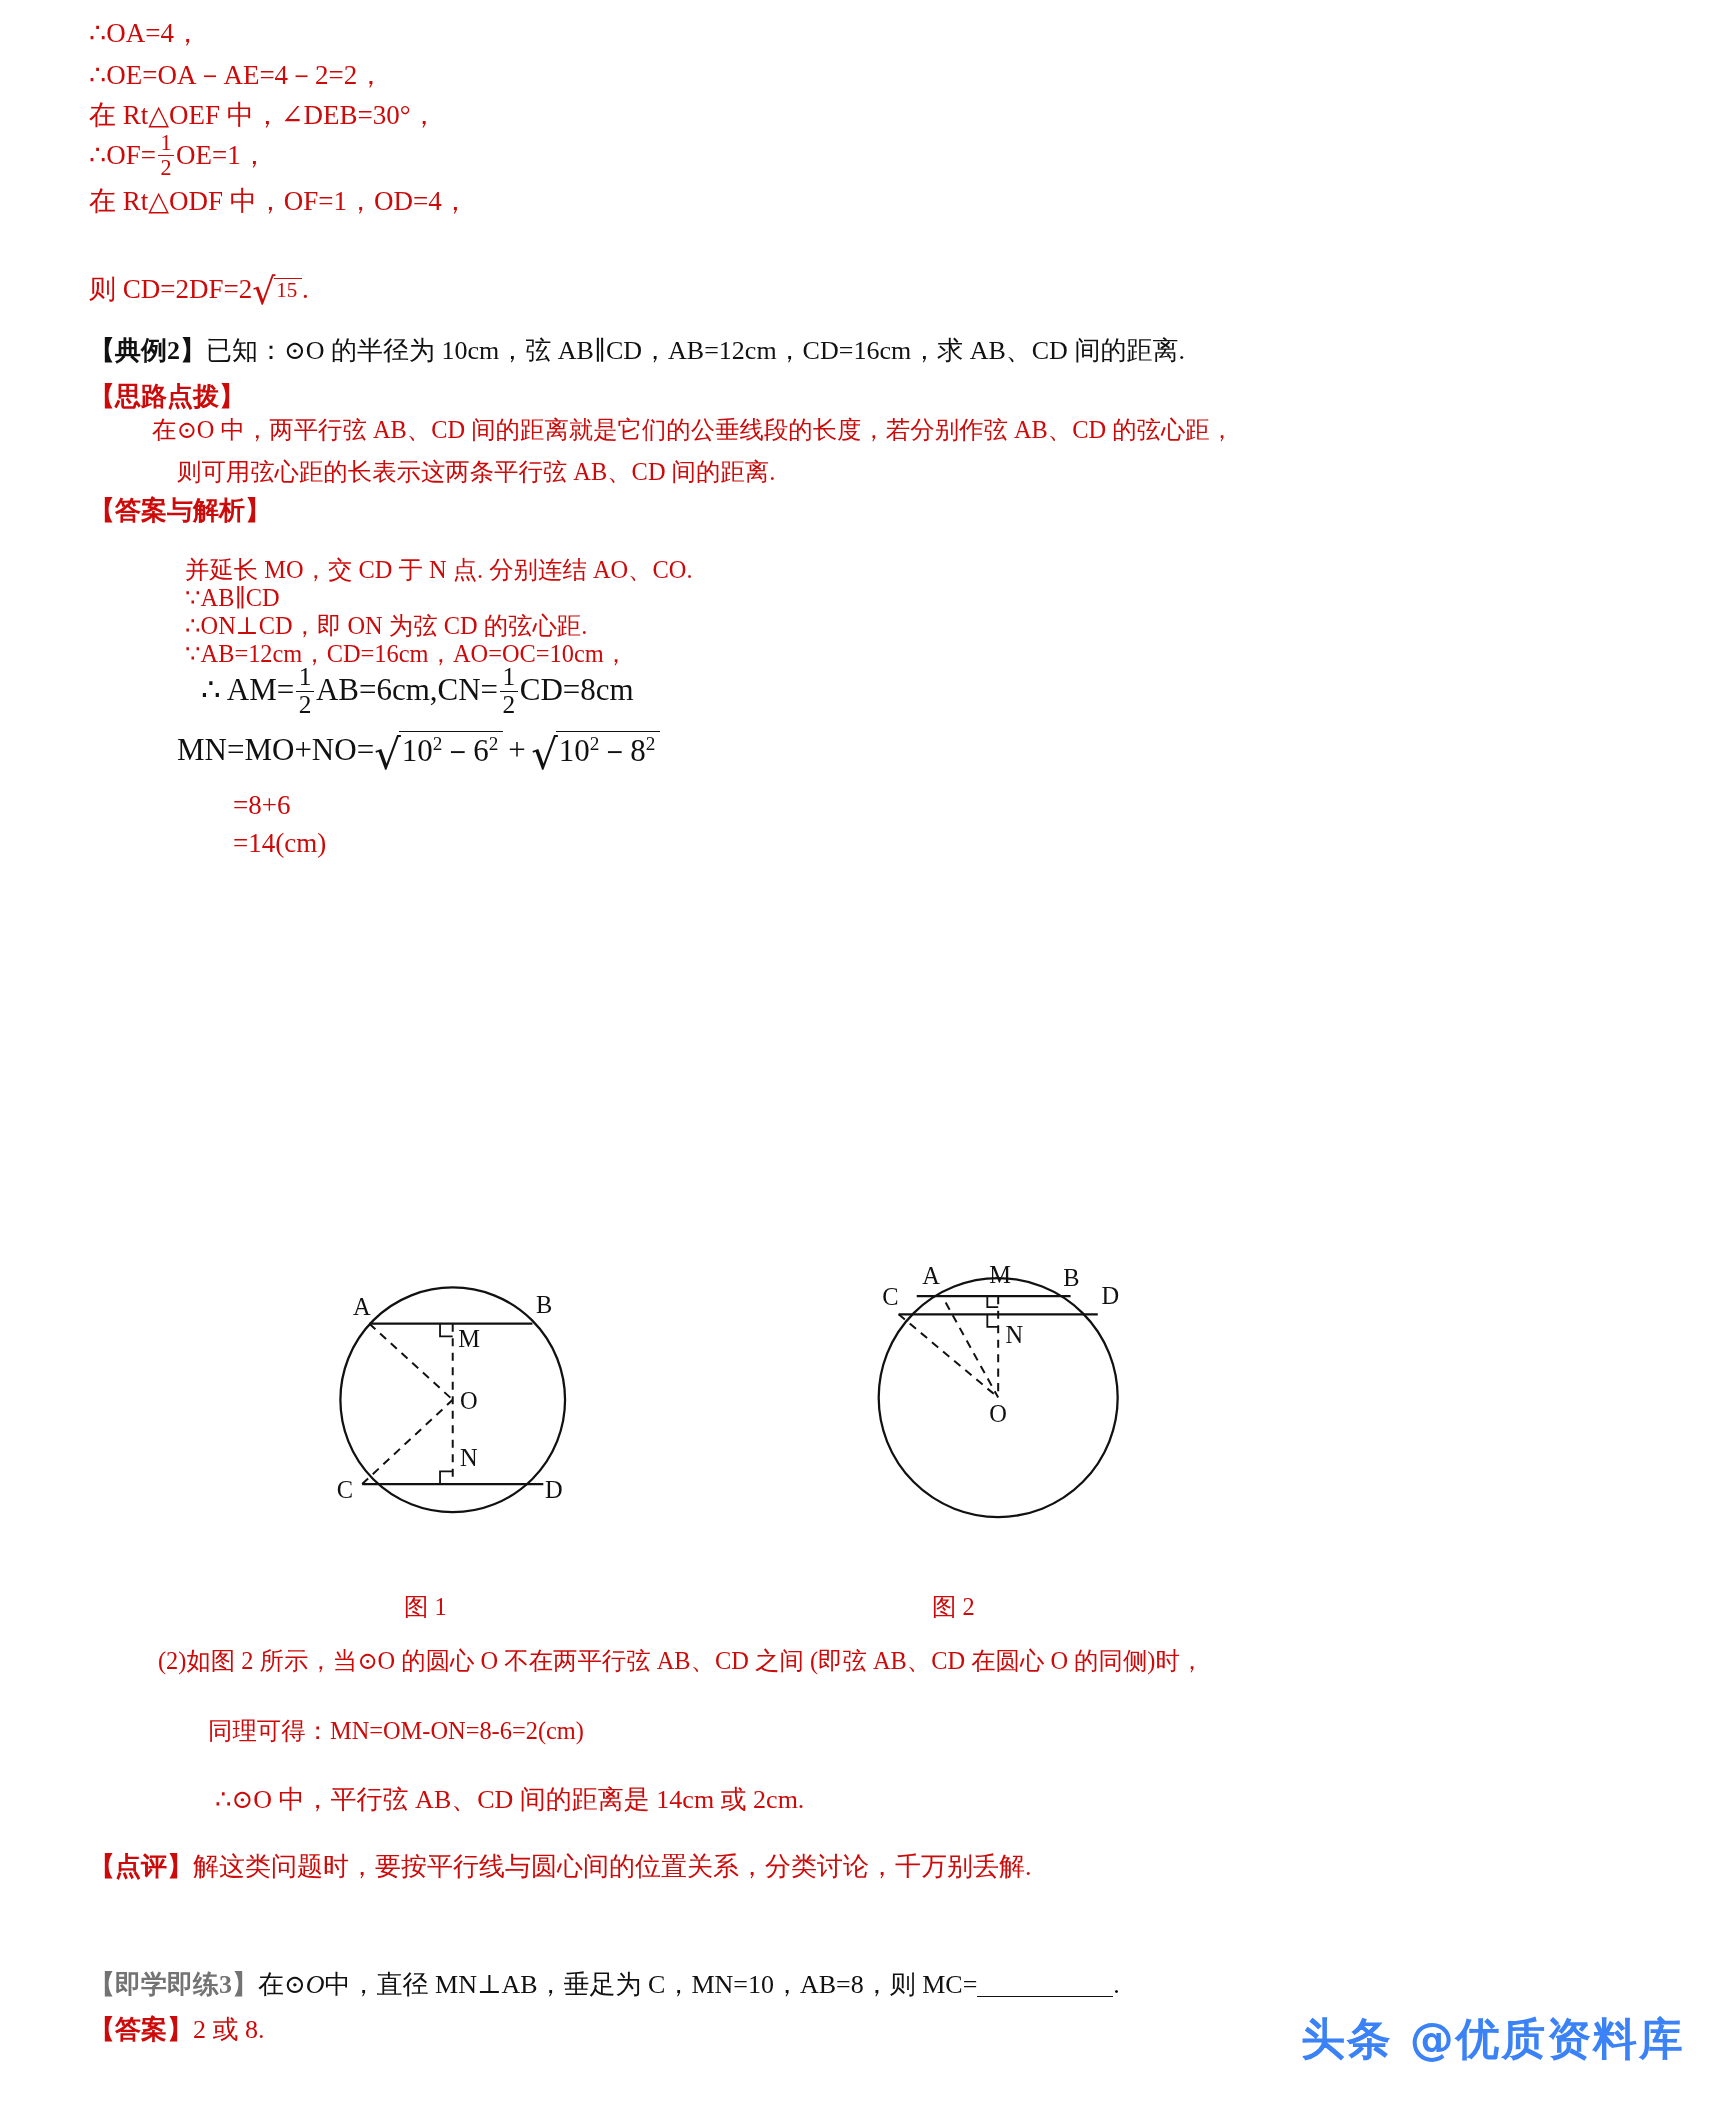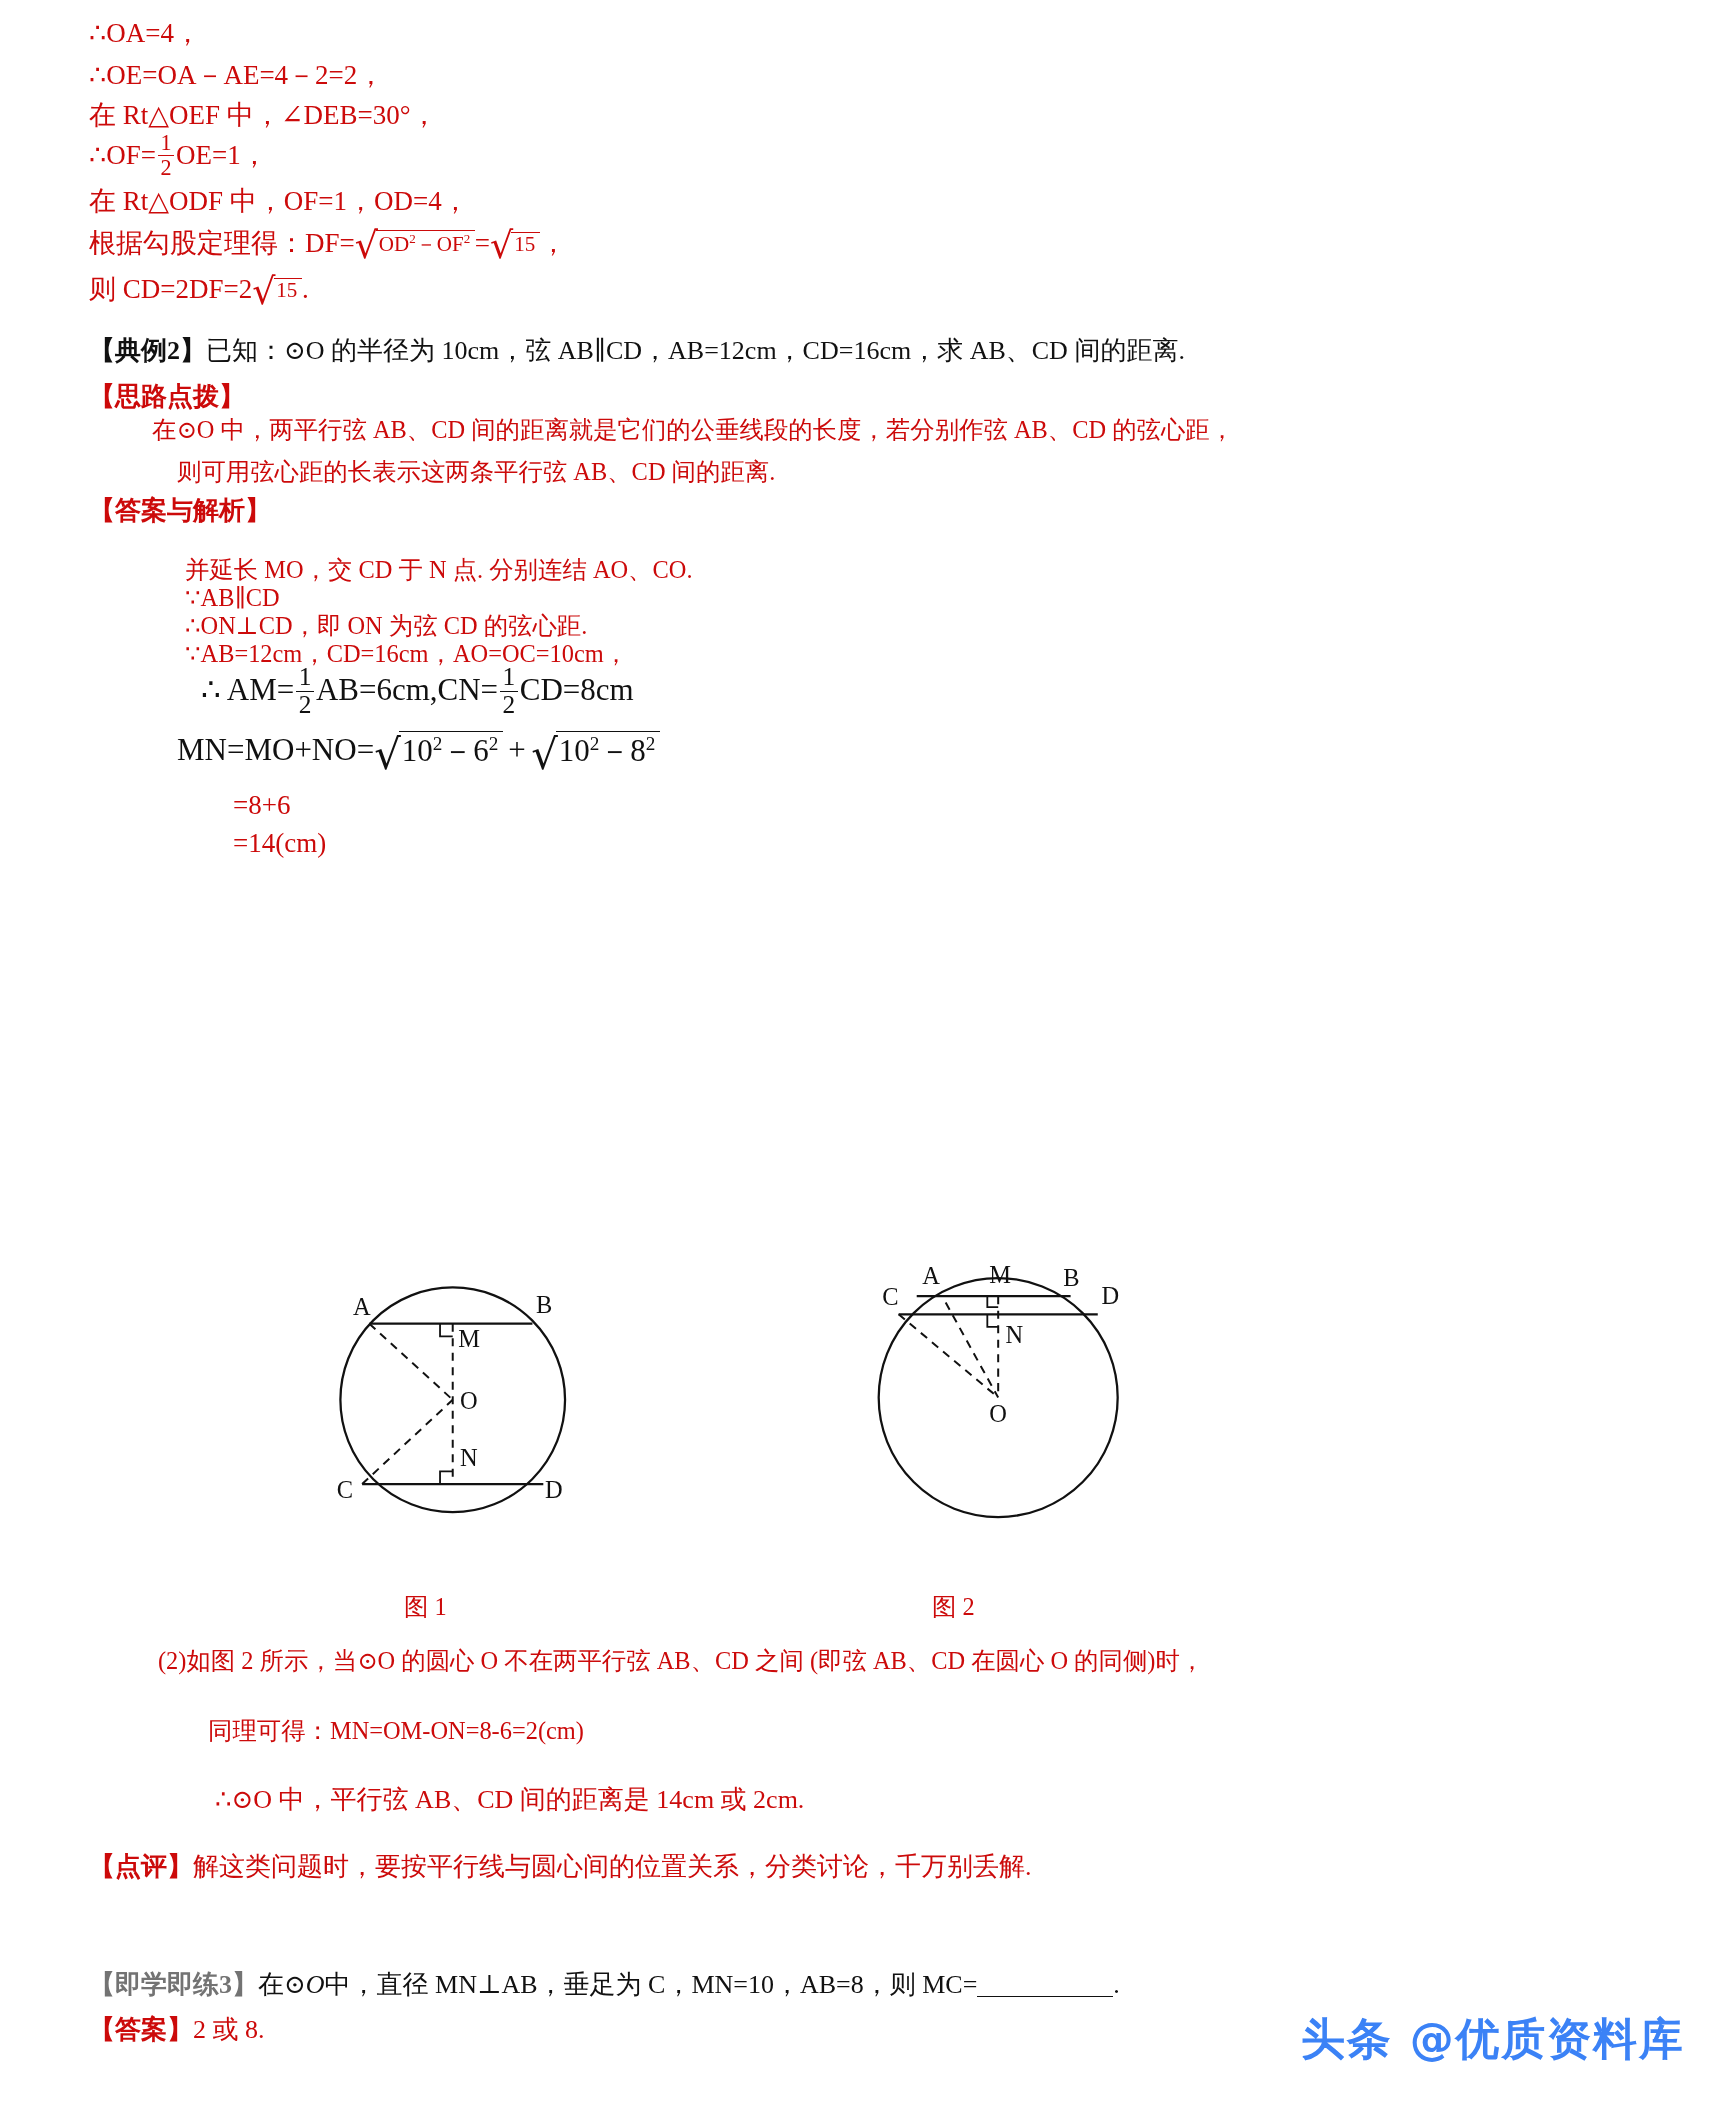--- a/index.html
+++ b/index.html
@@ -122,23 +122,20 @@
   <div class="line red serif-cjk" style="left:89px; top:62px; font-size:27px;">∴OE=OA－AE=4－2=2，</div>
 
   <div class="line red serif-cjk" style="left:89px; top:102px; font-size:27px;">在 Rt△OEF 中，∠DEB=30°，</div>
 
   <div class="line red serif-cjk" style="left:89px; top:134px; font-size:27px;">
     <span>∴OF=</span><span class="frac"><span class="num">1</span><span class="bar"></span><span class="den">2</span></span><span>OE=1，</span>
   </div>
 
   <div class="line red serif-cjk" style="left:89px; top:188px; font-size:27px;">在 Rt△ODF 中，OF=1，OD=4，</div>
 
-  <div class="line red serif-cjk" style="left:89px; top:228px; font-size:27px;">
-    <span>根据勾股定理得：DF=</span><span class="radwrap"><span class="radsym">√</span><span class="radbody" style="font-size:0.78em;"><span>OD</span><sup class="pw">2</sup><span>－</span><span>OF</span><sup class="pw">2</sup></span></span><span>=</span><span class="radwrap"><span class="radsym">√</span><span class="radbody" style="font-size:0.78em;">15</span></span><span>，</span>
-  </div>
 
   <div class="line red serif-cjk" style="left:89px; top:274px; font-size:27px;">
     <span>则 CD=2DF=2</span><span class="radwrap"><span class="radsym">√</span><span class="radbody" style="font-size:0.78em;">15</span></span><span>.</span>
   </div>
 
   <div class="line" style="left:89px; top:338px; font-size:26px;">
     <span class="black bold">【典例2】</span><span class="black">已知：⊙O 的半径为 10cm，弦 AB∥CD，AB=12cm，CD=16cm，求 AB、CD 间的距离.</span>
   </div>
 
   <div class="line red bold" style="left:89px; top:384px; font-size:26px;">【思路点拨】</div>

